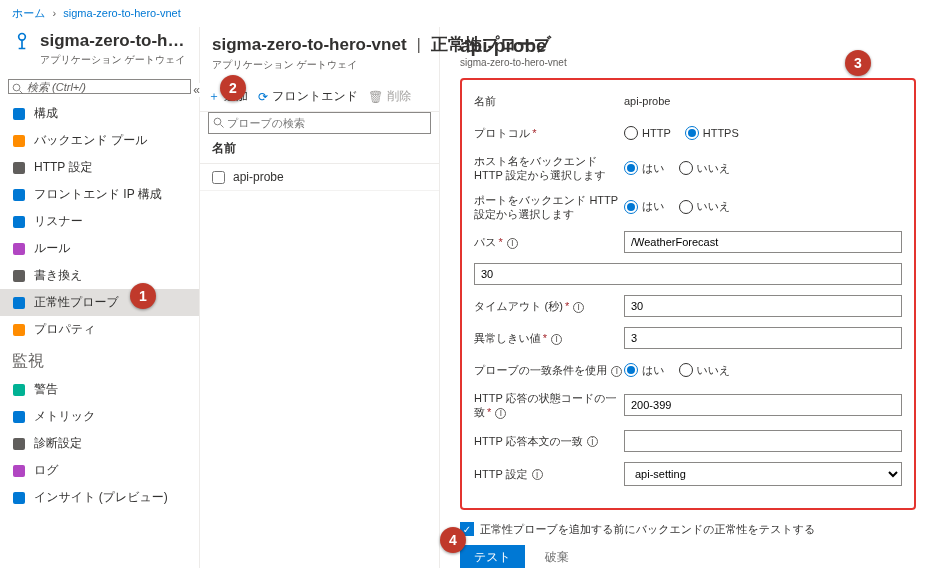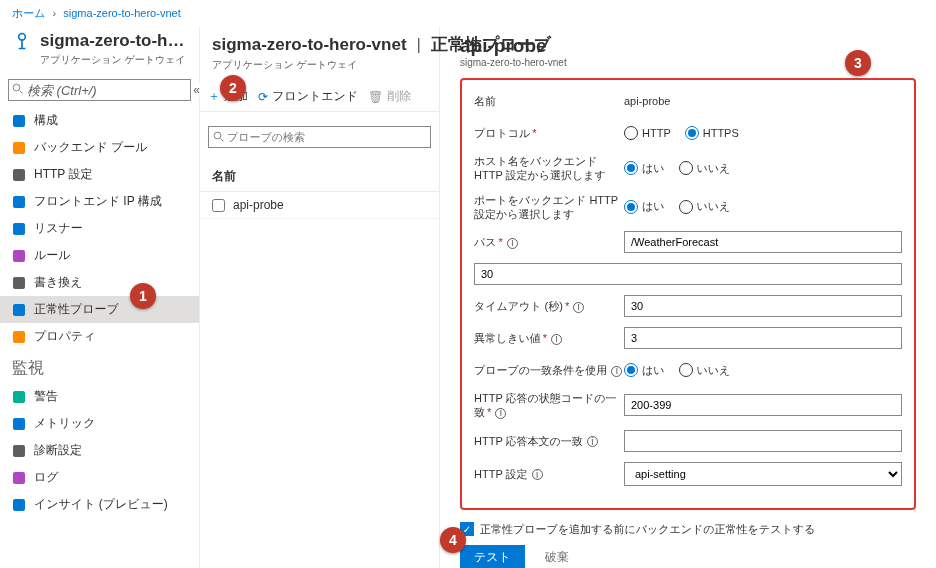--- a/index.html
+++ b/index.html
@@ -7,38 +7,38 @@
 .breadcrumb { padding:6px 12px; font-size:11px; color:#605e5c; }
 .breadcrumb a { color:#0078d4; text-decoration:none;margin-top:15px; }
 .breadcrumb .sep { margin:0 4px; color:#605e5c; }
 .layout { display:flex; height:calc(100% - 24px); }
 .left { width:200px; border-right:1px solid #edebe9; display:flex; flex-direction:column; }
 .title-row { display:flex; align-items:center; padding:4px 12px 2px 12px; gap:8px; }
 .title-icon { width:20px; height:20px; color:#0078d4; flex-shrink:0; }
 .title-text { font-size:17px; font-weight:600; white-space:nowrap; overflow:hidden; text-overflow:ellipsis; }
 .subtitle { font-size:10px; color:#605e5c; padding:0 12px 8px 40px; }
 .search-wrap { margin:4px 8px 6px 8px; position:relative; }
-.search-input { width:100%; padding:3px 20px 3px 18px; border:1px solid #8a8886; font-size:13px; height:22px; }
+.search-input { width:100%; padding:3px 20px 3px 18px; border:1px solid #8a8886; font-size:11px; height:15px; }
 .search-input::placeholder { color:#605e5c; font-style:italic; }
 .search-wrap .mag { position:absolute; left:4px; top:4px; color:#605e5c; }
 .collapse { position:absolute; right:-9px; top:4px; color:#605e5c; font-size:12px; background:#fff; }
 .sidebar { overflow-y:auto; flex:1; }
 .side-item { display:flex; align-items:center; gap:8px; padding:5px 12px; color:#323130; cursor:pointer; }
 .side-item.selected { background:#e1dfdd; }
 .side-icon { width:14px; height:14px; display:inline-flex; align-items:center; justify-content:center; flex-shrink:0; }
 .side-header { font-size:16px; font-weight:400; color:#605e5c; padding:8px 12px 4px 12px; }
 .mid { width:240px; border-right:1px solid #edebe9; display:flex; flex-direction:column; }
 .page-title { display:flex; align-items:baseline; gap:8px; padding:6px 12px 2px 12px; font-size:17px; font-weight:600; white-space:nowrap;}
 .page-title .sep-bar { font-weight:400; color:#605e5c; margin:0 2px;}
 .page-sub { font-size:10px; color:#605e5c; padding:0 12px 10px 12px; }
 .toolbar { display:flex; align-items:center; gap:10px; padding:6px 8px; color:#323130; font-size:12px; border-bottom:1px solid #edebe9; }
 .toolbar .btn { display:flex; align-items:center; gap:4px; cursor:pointer; color:#323130; }
 .toolbar .btn.disabled { color:#a19f9d; }
 .toolbar .icon-btn { color:#0078d4; }
-.probe-search { margin:14px 8px; }
+.probe-search { margin:0 8px; }
 .probe-search input { width:100%; padding:3px 6px 3px 18px; border:1px solid #8a8886; height:22px; font-size:11px; }
 .probe-search { position:relative; }
 .probe-search .mag { position:absolute; left:5px; top:5px; color:#605e5c; }
 .col-head { padding:6px 12px; font-weight:600; border-bottom:1px solid #edebe9; }
 .row { display:flex; align-items:center; gap:8px; padding:6px 12px; border-bottom:1px solid #f3f2f1; }
 .row input[type=checkbox] { width:13px; height:13px; }
 .right { flex:1; display:flex; flex-direction:column; padding:8px 20px 8px 20px; position:relative; }
 .blade-title { font-size:19px; font-weight:600; }
 .blade-sub { font-size:10px; color:#605e5c; margin-bottom:10px; }
 .form { border:2px solid #e3342f; border-radius:4px; padding:10px 12px 12px 12px; position:relative; }

